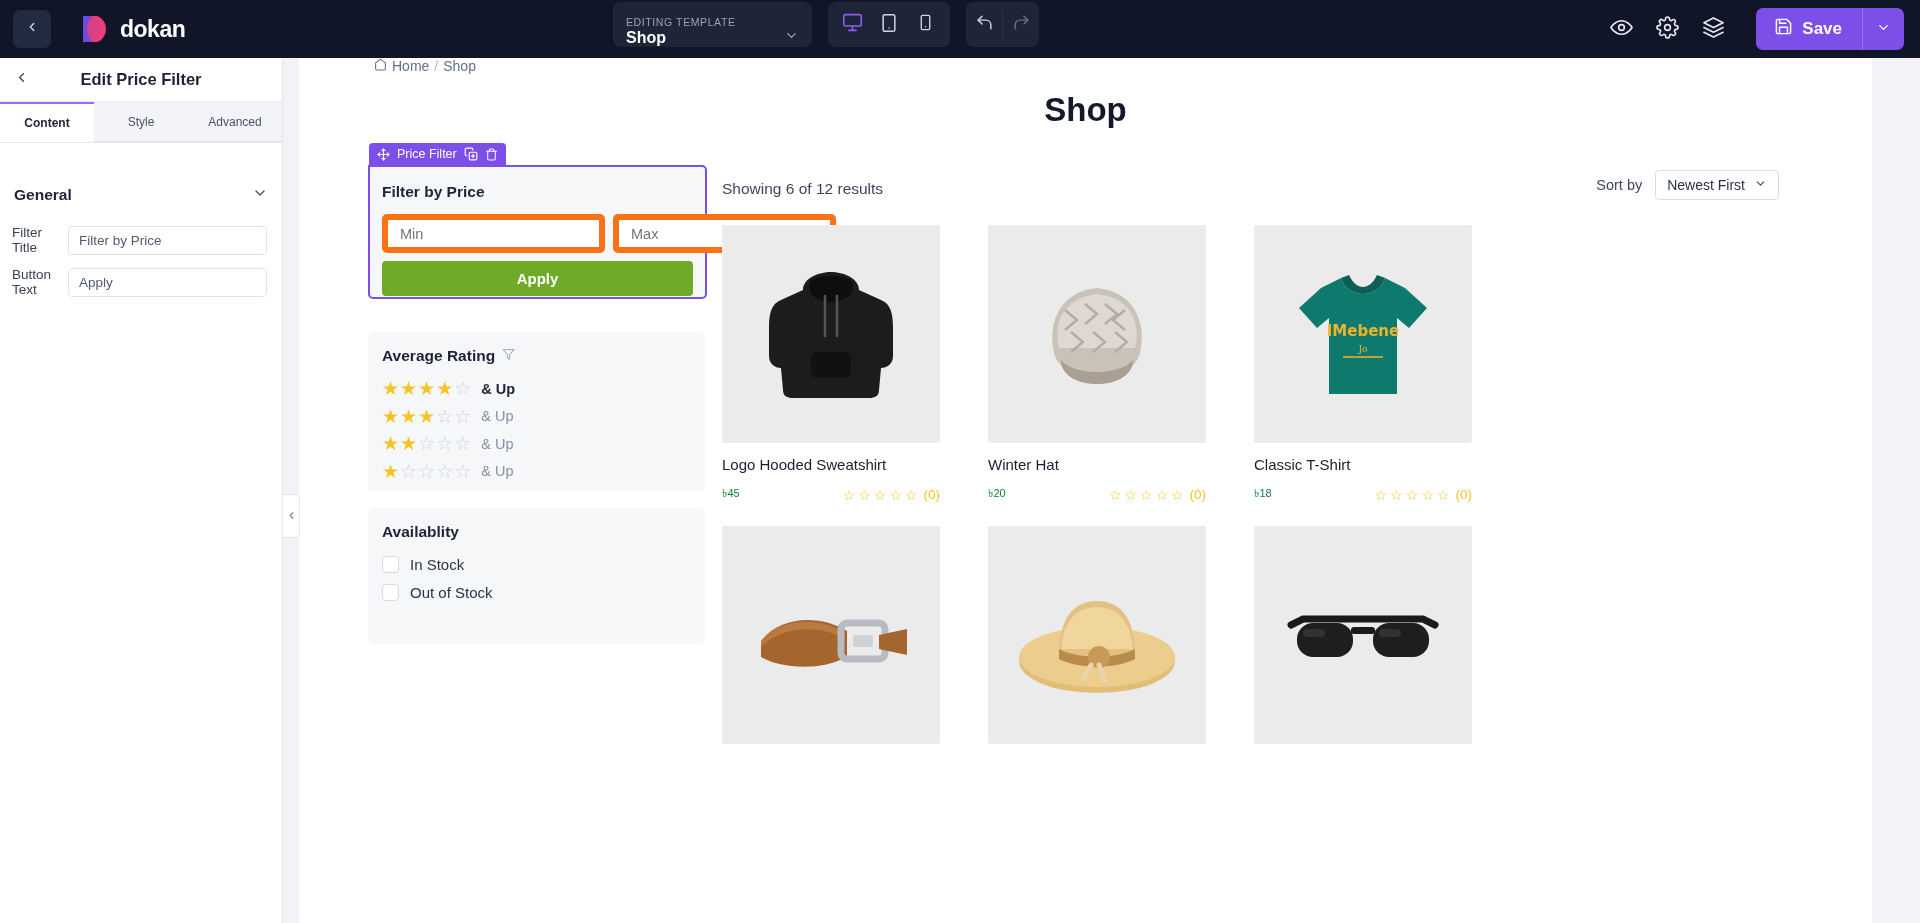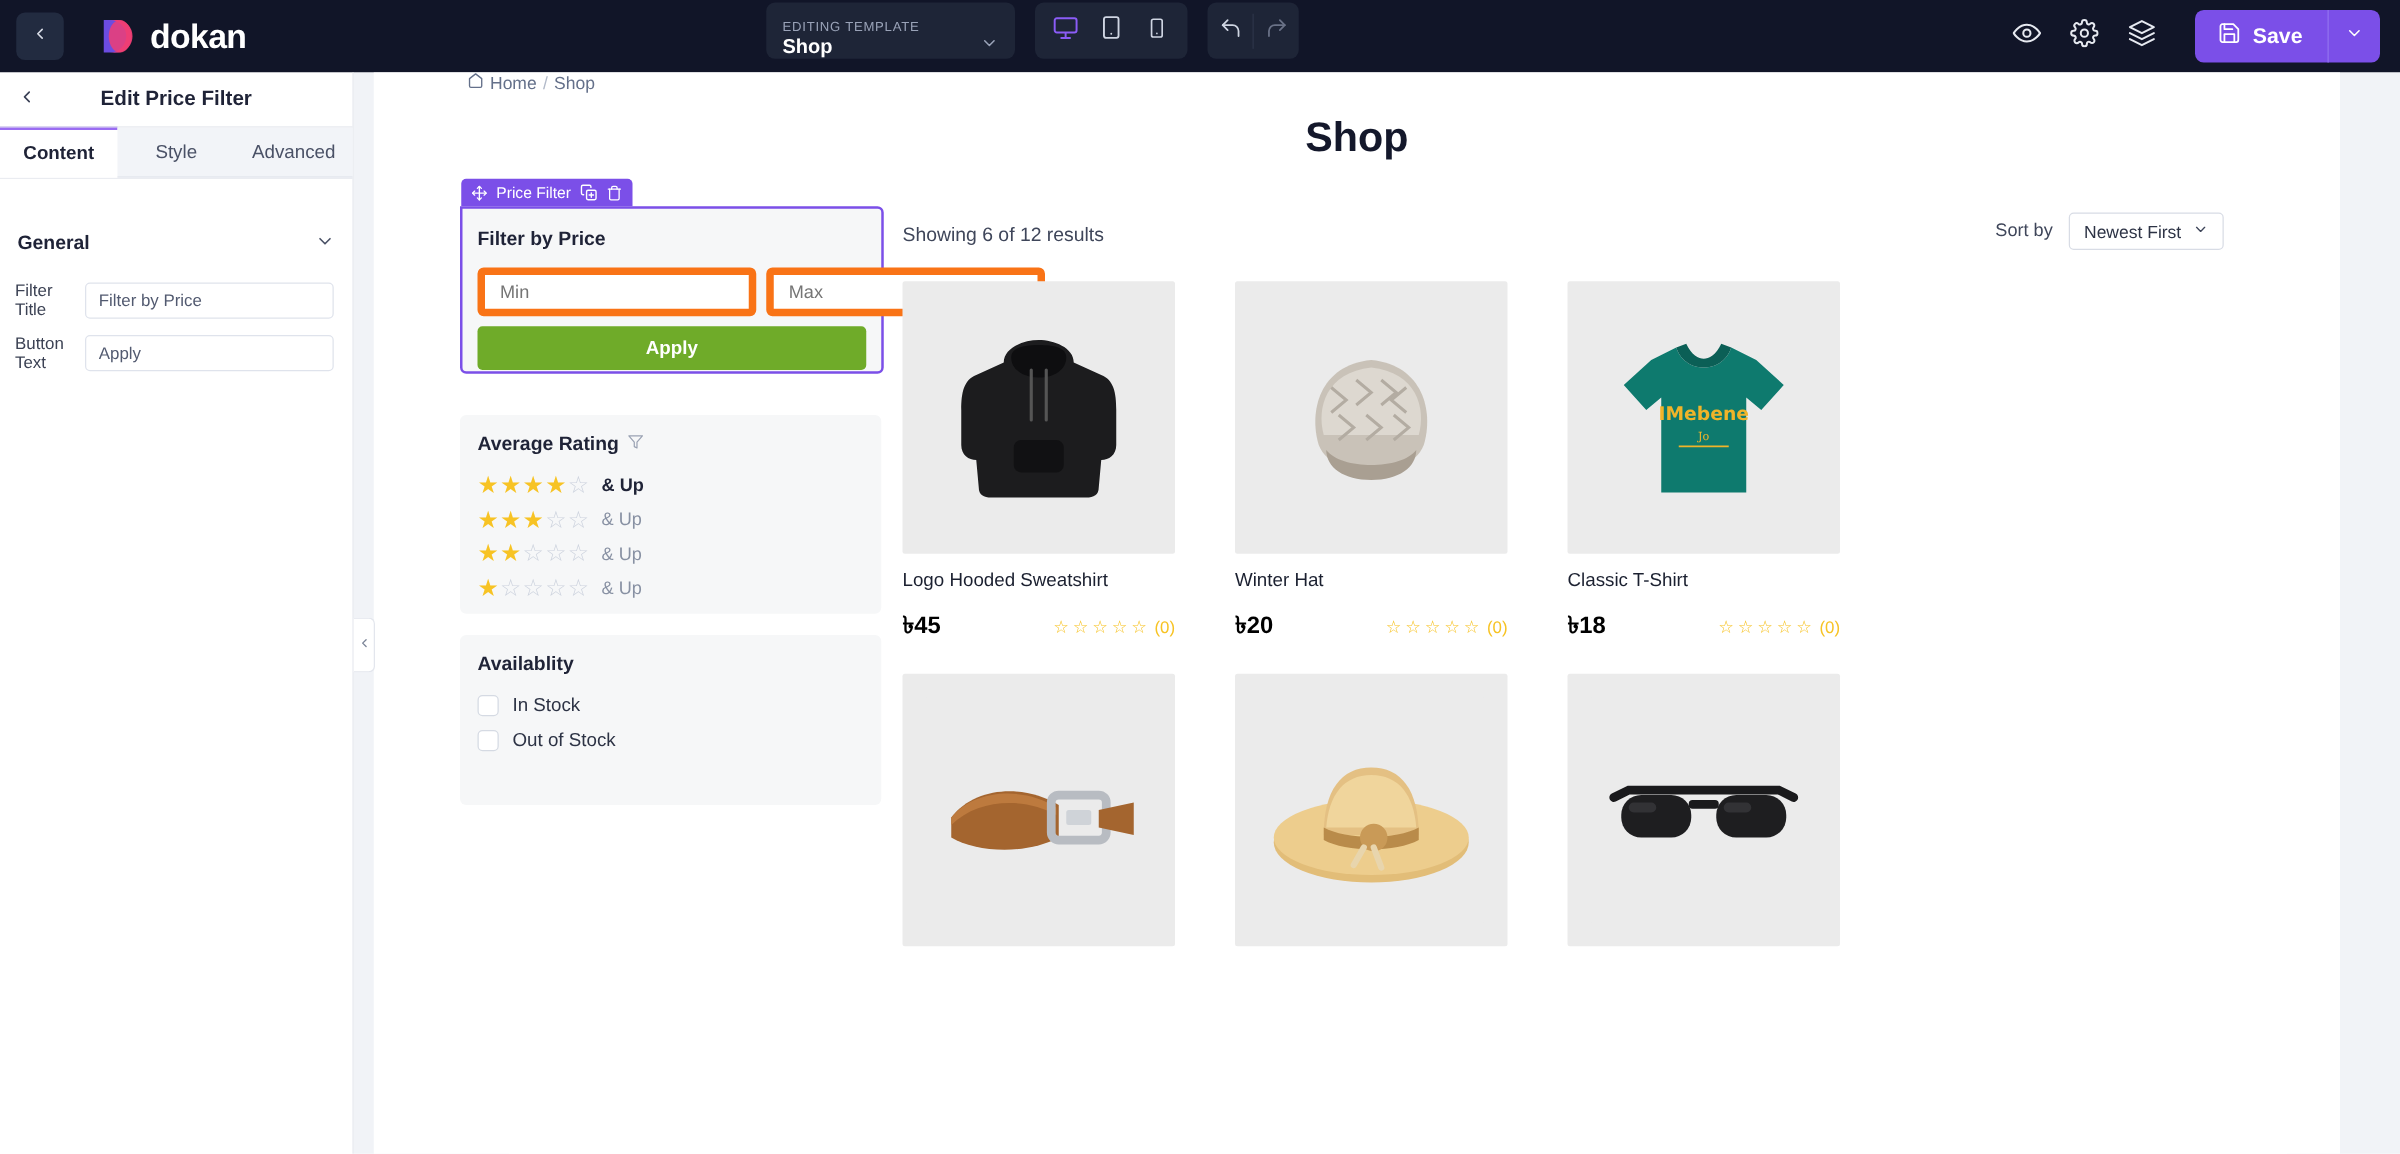--- a/index.html
+++ b/index.html
@@ -18,21 +18,21 @@
     display: flex; align-items: center;
   }
   .back-btn {
     width: 38px; height: 38px; margin-left: 13px;
     background: #222b40; border-radius: 7px;
     display: flex; align-items: center; justify-content: center;
     cursor: pointer;
   }
   .logo-wrap { display: flex; align-items: center; margin-left: 26px; gap: 11px; }
   .logo-mark { width: 32px; height: 32px; position: relative; }
-  .logo-text { color: #fff; font-size: 27px; font-weight: 700; letter-spacing: -0.5px; }
+  .logo-text { color: #fff; font-size: 23px; font-weight: 700; letter-spacing: -0.5px; }
 
   .template-pill {
     position: absolute; left: 613px; top: 2px;
     width: 199px; height: 45px;
     background: #1e2537; border-radius: 7px;
     display: flex; align-items: flex-end; padding: 0 13px;
     cursor: pointer;
   }
   .template-pill .tp-label { color: #9aa3b8; font-size: 10.5px; letter-spacing: .6px; }
   .template-pill .tp-value { color: #fff; font-size: 16px; font-weight: 600; margin-top: 1px; }
@@ -81,21 +81,21 @@
     height: 44px; display: flex; align-items: center;
     border-bottom: 1px solid #e8eaf0; position: relative;
   }
   .panel-back { position: absolute; left: 6px; width: 30px; height: 30px;
     display: flex; align-items: center; justify-content: center; cursor: pointer; }
   .panel-title { width: 100%; text-align: center; font-size: 16.5px; font-weight: 700; color: #1f2337; }
 
   .tabs { display: flex; height: 41px; border-bottom: 1px solid #e3e6ed; }
   .tab {
     flex: 1; display: flex; align-items: center; justify-content: center;
-    font-size: 15px; color: #4a5166; cursor: pointer;
+    font-size: 12px; color: #4a5166; cursor: pointer;
     background: #f2f4f8; border-bottom: 1px solid #e3e6ed;
   }
   .tab.active {
     background: #ffffff; color: #1f2337; font-weight: 600;
     border-top: 3px solid #9a6cf2; border-bottom: 1px solid #fff;
     margin-top: -1px;
   }
 
   .section-row {
     height: 48px; display: flex; align-items: center;
@@ -219,21 +219,21 @@
     display: grid; grid-template-columns: repeat(3, 218px);
     column-gap: 48px; row-gap: 22px;
   }
   .card { width: 218px; }
   .thumb {
     width: 218px; height: 218px; background: #ebebeb; border-radius: 2px;
     display: flex; align-items: center; justify-content: center; overflow: hidden;
   }
   .p-name { margin-top: 13px; font-size: 15px; color: #1b2030; }
   .p-meta { margin-top: 12px; display: flex; align-items: center; justify-content: space-between; }
-  .p-price { font-size: 19px; font-weight: 700; color: #000000; }
+  .p-price { font-size: 11px; font-weight: 400; color: #15803d; }
   .p-rate { display: flex; align-items: center; gap: 3px; }
   .p-rate .star { font-size: 14px; color: #f7c324; }
   .p-rate .cnt { font-size: 13.5px; color: #f7c324; margin-left: 3px; }
 </style>
 </head>
 <body>
 
 <div class="topbar">
 
   <div class="back-btn">

